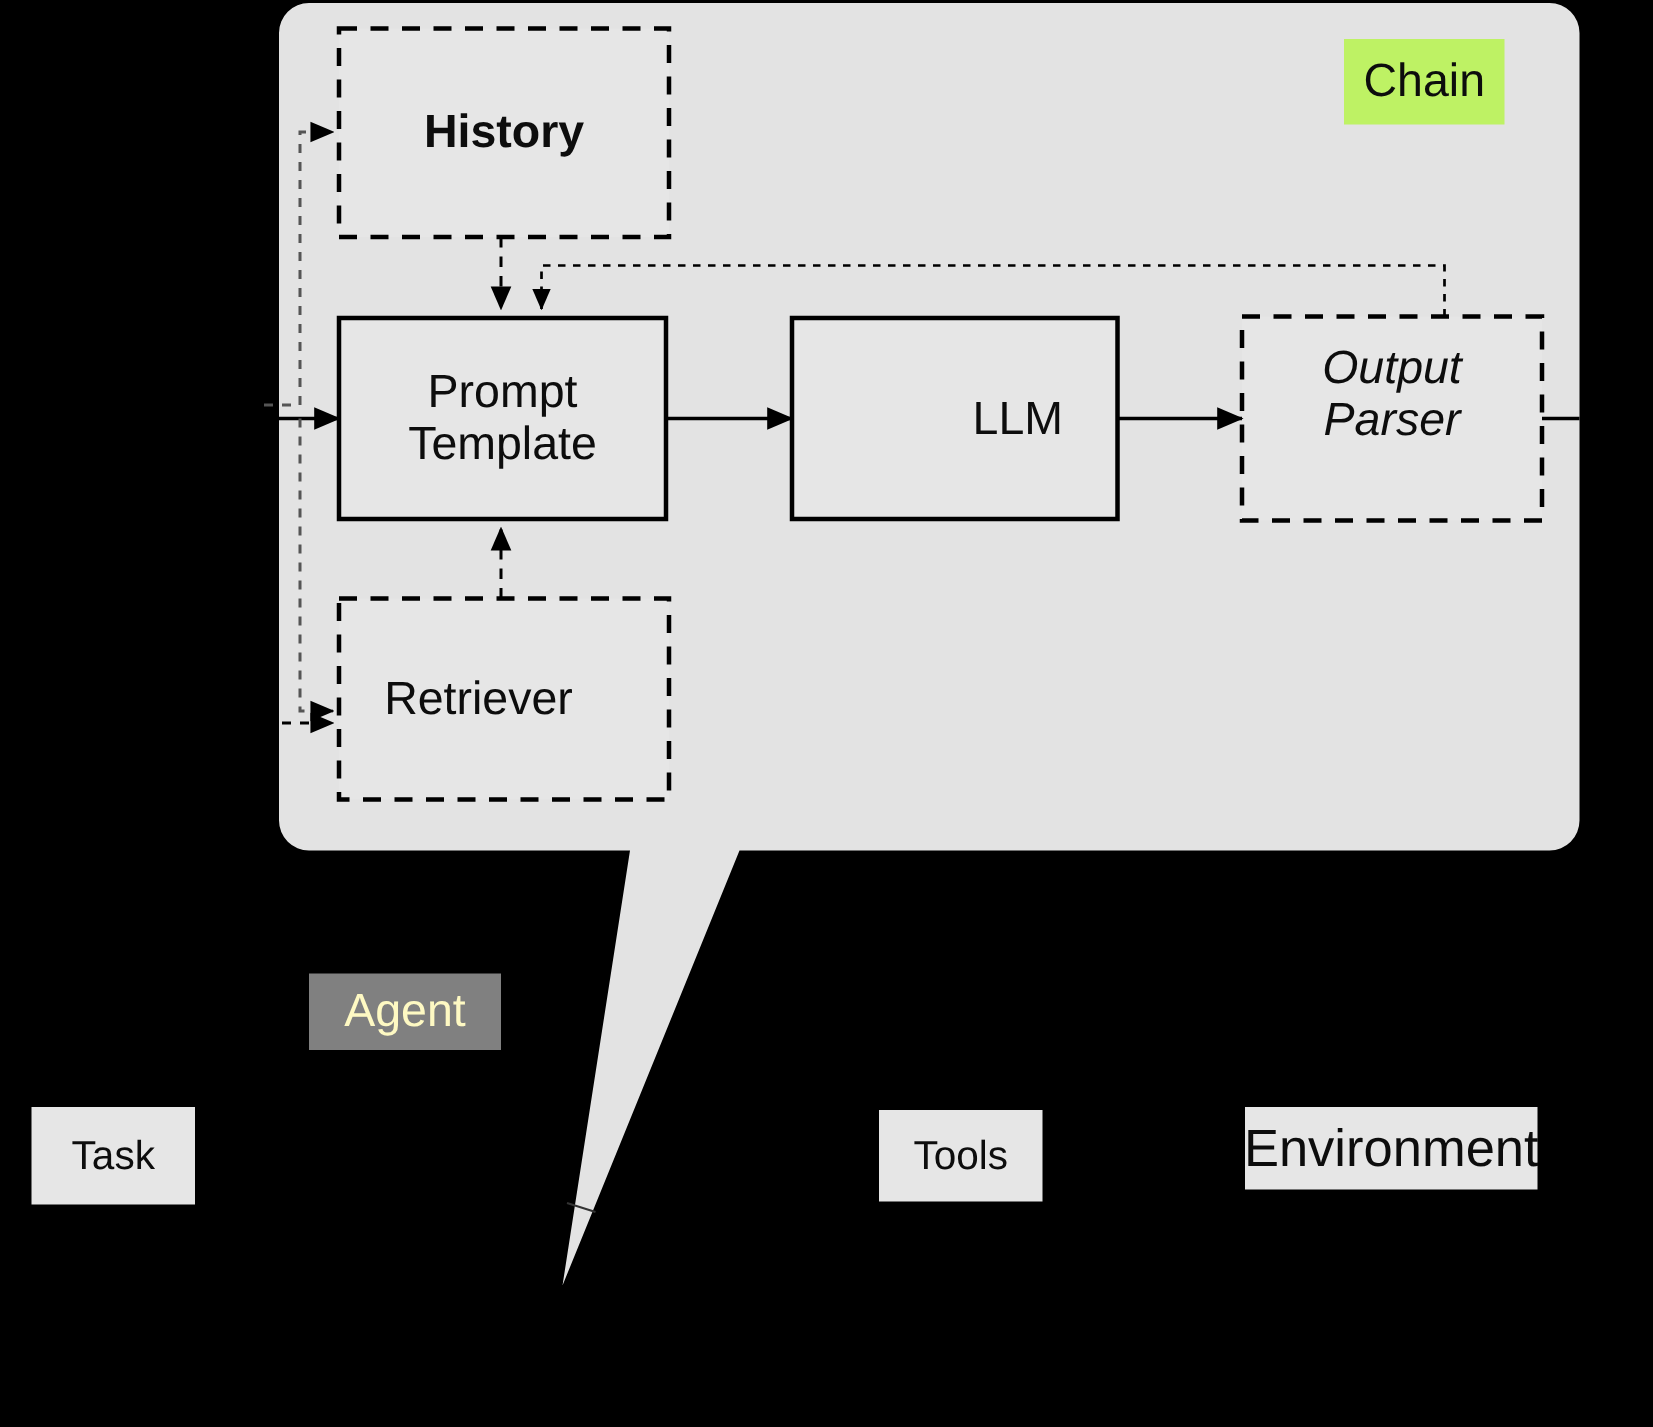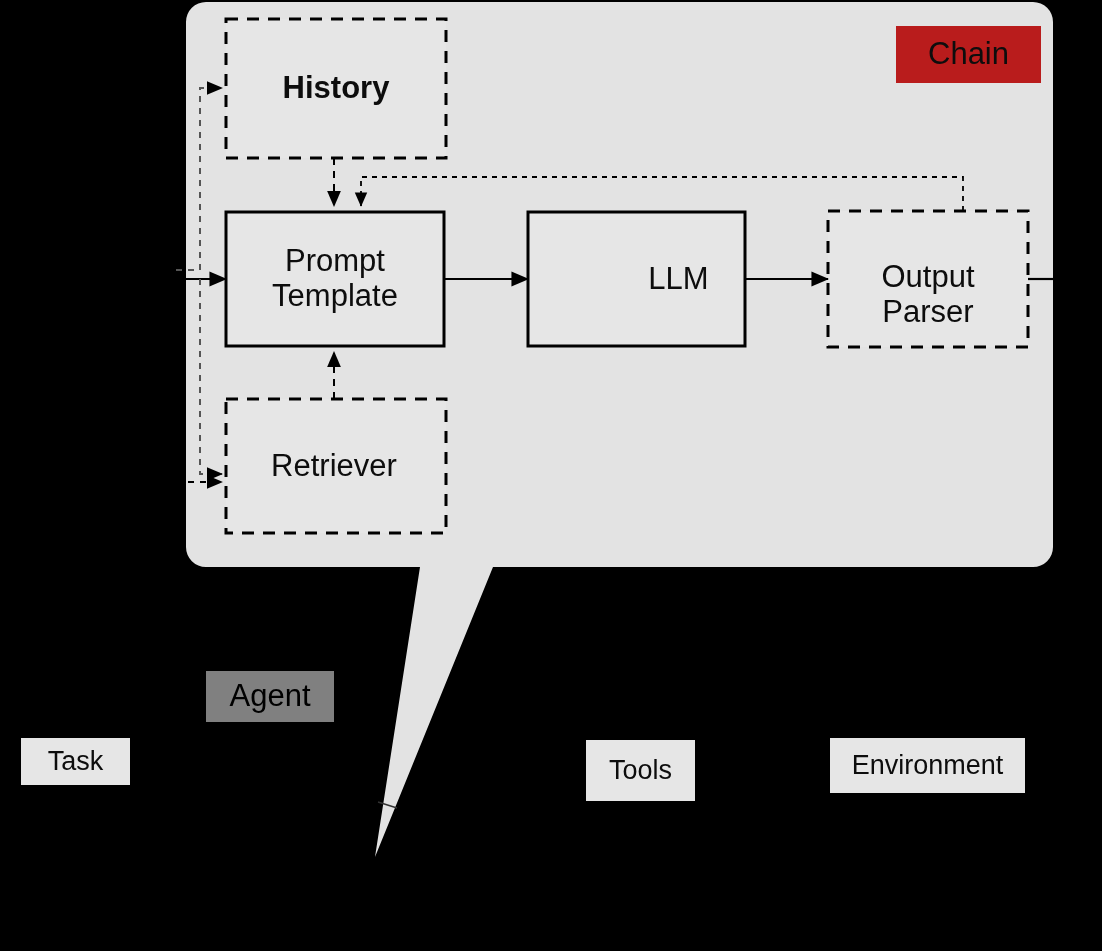--- a/index.html
+++ b/index.html
@@ -30,43 +30,43 @@
     color: #0d0d0d;
     line-height: 1.12;
     white-space: pre-line;
     box-sizing: border-box;
     user-select: none;
   }
   
   #node-history   { left: 226px; top: 19px;  width: 220px; height: 139px; font-size: 31px; font-weight: bold; }
   #node-prompt    { left: 226px; top: 212px; width: 218px; height: 134px; font-size: 31px; text-align: center; }
   #node-llm       { left: 528px; top: 212px; width: 217px; height: 134px; font-size: 31px; margin-left: 42px; }
-  #node-parser    { left: 828px; top: 227px; width: 200px; height: 136px; font-size: 31px; }
-  #node-retriever { left: 224px; top: 399px; width: 220px; height: 134px; font-size: 31px; }
+  #node-parser    { left: 828px; top: 195px; width: 200px; height: 136px; font-size: 31px; font-style: italic; }
+  #node-retriever { left: 209px; top: 399px; width: 220px; height: 134px; font-size: 31px; }
 
   
   #tag-chain {
-    left: 896px; top: 26px; width: 145px; height: 57px;
-    background: #b91c1c; font-size: 31px;
+    left: 896px; top: 26px; width: 107px; height: 57px;
+    background: #bef264; font-size: 31px;
   }
   #tag-agent {
-    left: 206px; top: 671px; width: 128px; height: 51px;
-    background: #808080; color: #000000; font-size: 31px;
+    left: 206px; top: 649px; width: 128px; height: 51px;
+    background: #808080; color: #fef9c3; font-size: 31px;
   }
   #tag-task {
-    left: 21px; top: 738px; width: 109px; height: 47px;
+    left: 21px; top: 738px; width: 109px; height: 65px;
     background: #e6e6e6; font-size: 27px;
   }
   #tag-tools {
     left: 586px; top: 740px; width: 109px; height: 61px;
     background: #e6e6e6; font-size: 27px;
   }
   #tag-environment {
     left: 830px; top: 738px; width: 195px; height: 55px;
-    background: #e6e6e6; font-size: 27px;
+    background: #e6e6e6; font-size: 35px;
   }
 </style>
 </head>
 <body>
 
 <svg id="canvas" viewBox="0 0 1102 951" xmlns="http://www.w3.org/2000/svg">
   <defs>
     <marker id="arrow-solid" viewBox="0 0 10 10" refX="9.4" refY="5" markerWidth="8" markerHeight="8" orient="auto-start-reverse">
       <path d="M 0 0.7 L 10 5 L 0 9.3 z" fill="#000000"></path>
     </marker>

